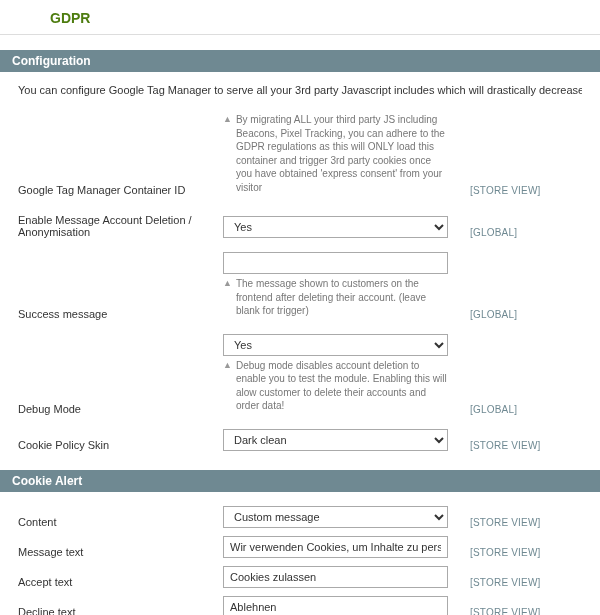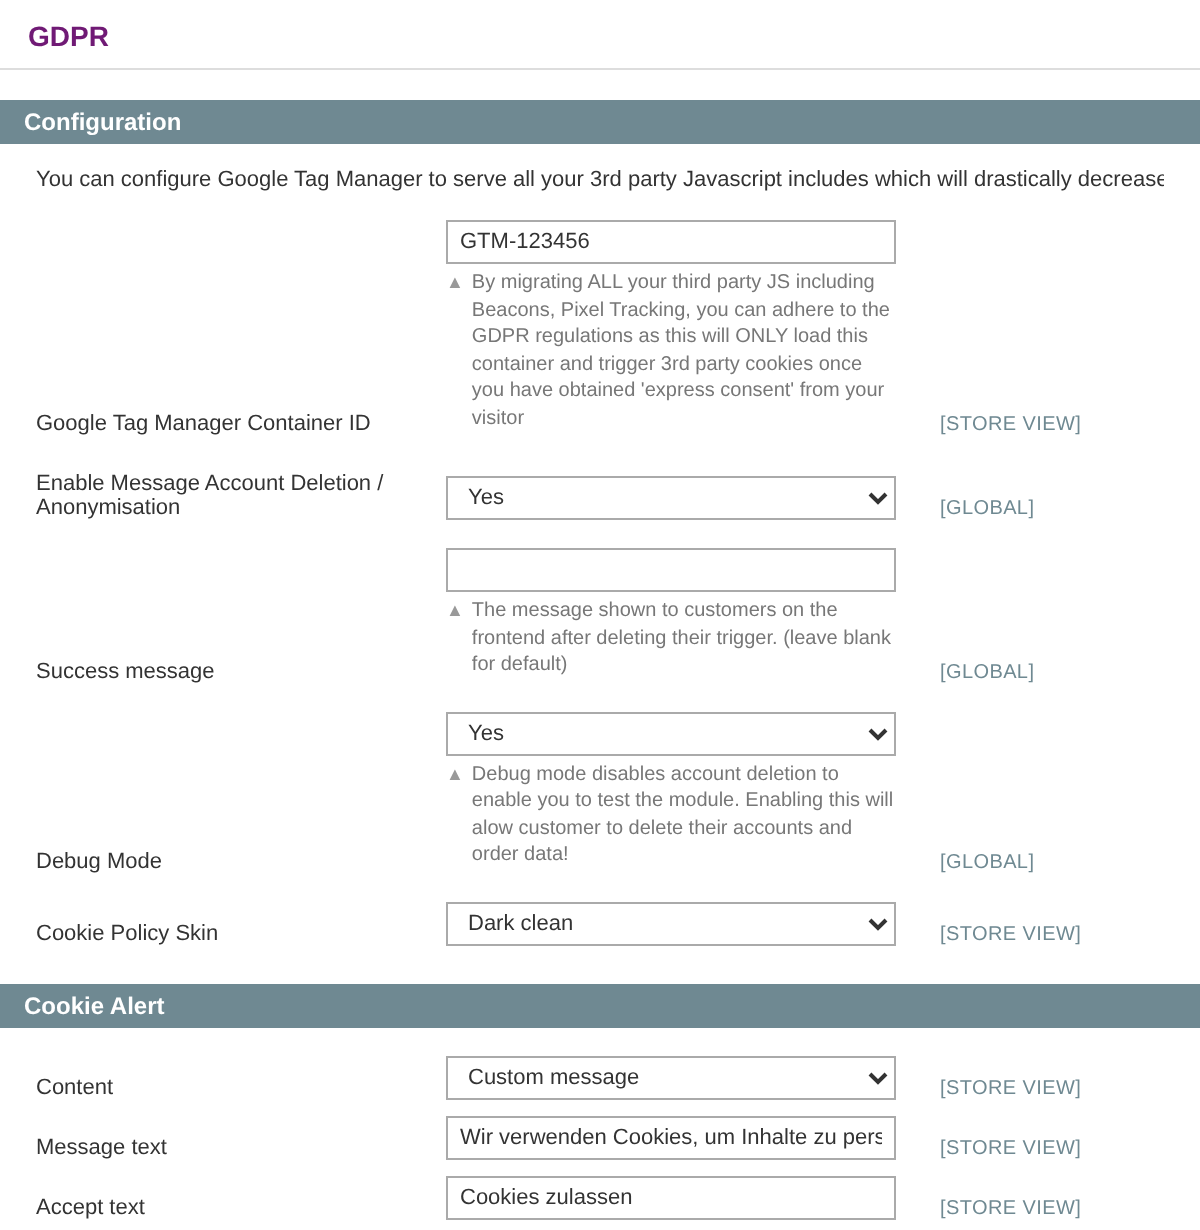--- a/index.html
+++ b/index.html
@@ -8,24 +8,25 @@
     font-family: Arial, Helvetica, sans-serif;
     font-size: 12px;
     color: #333;
     background: #fff;
     width: 600px;
   }
   .page {
     padding: 6px 0 0 0;
   }
   .page-title {
-    color: #701a75;
+    color: #4d7c0f;
     font-size: 14px;
     font-weight: bold;
     padding: 4px 14px 8px 14px;
+    margin-left: 36px;
   }
   .hr {
     border-top: 1px solid #ddd;
   }
   .section-header {
     background: #6f8992;
     color: #ffffff;
     font-weight: bold;
     font-size: 12px;
     padding: 4px 12px;
@@ -106,21 +107,20 @@
   <div class="hr"></div>
 
   <div class="section-header">Configuration</div>
   <div class="section-body">
 
     <div class="intro">You can configure Google Tag Manager to serve all your 3rd party Javascript includes which will drastically decrease the comple</div>
 
     <div class="field-row">
       <div class="label-col">Google Tag Manager Container ID</div>
       <div class="input-col">
-        <input class="text" type="text" value="GTM-123456" style="">
         <div class="hint">
           <span class="tri">▲</span>
           <span>By migrating ALL your third party JS including Beacons, Pixel Tracking, you can adhere to the GDPR regulations as this will ONLY load this container and trigger 3rd party cookies once you have obtained 'express consent' from your visitor</span>
         </div>
       </div>
       <div class="scope-col">[STORE VIEW]</div>
     </div>
     <div class="gap"></div>
 
     <div class="field-row">
@@ -133,21 +133,21 @@
       <div class="scope-col">[GLOBAL]</div>
     </div>
     <div class="gap"></div>
 
     <div class="field-row">
       <div class="label-col">Success message</div>
       <div class="input-col">
         <input class="text" type="text" value="" style="">
         <div class="hint">
           <span class="tri">▲</span>
-          <span>The message shown to customers on the frontend after deleting their trigger. (leave blank for default)</span>
+          <span>The message shown to customers on the frontend after deleting their account. (leave blank for trigger)</span>
         </div>
       </div>
       <div class="scope-col">[GLOBAL]</div>
     </div>
     <div class="gap"></div>
 
     <div class="field-row">
       <div class="label-col">Debug Mode</div>
       <div class="input-col">
         <select class="sel">

